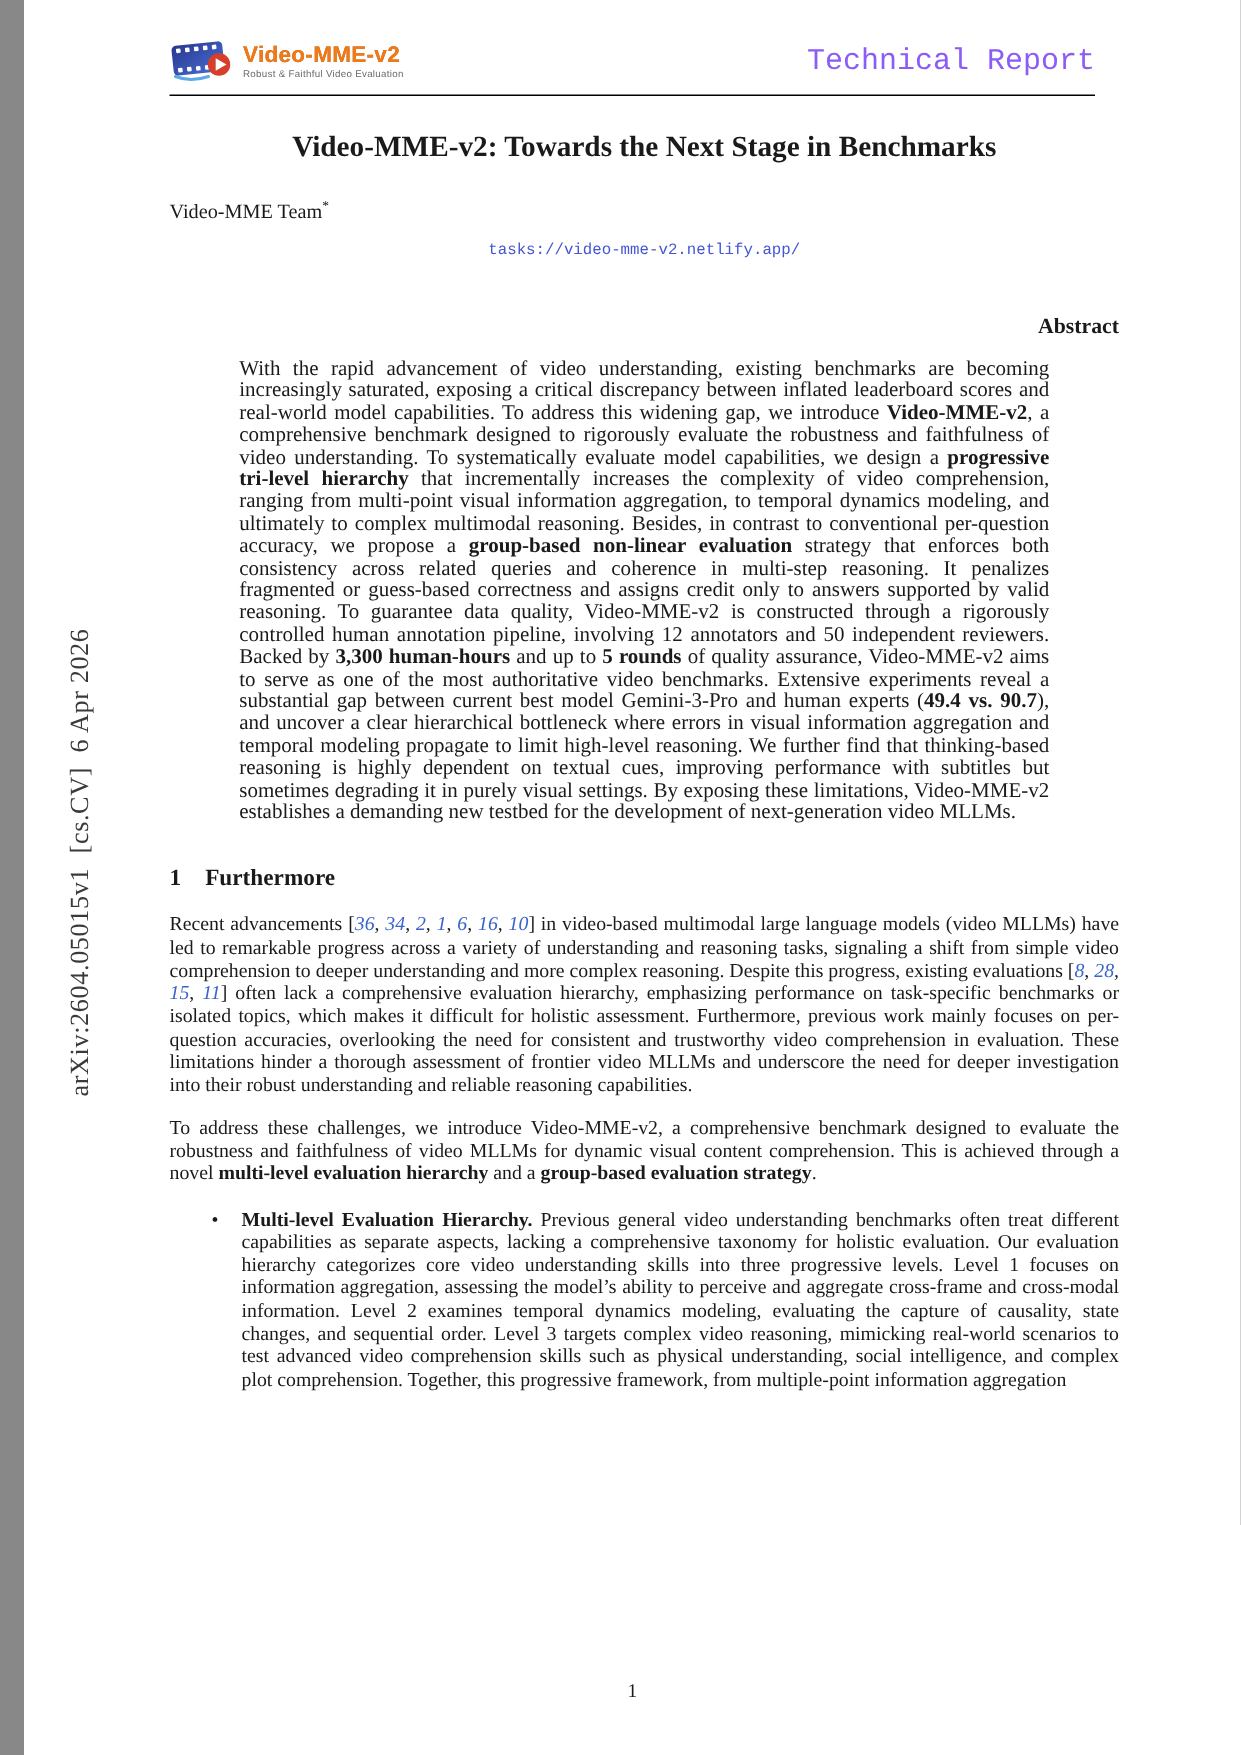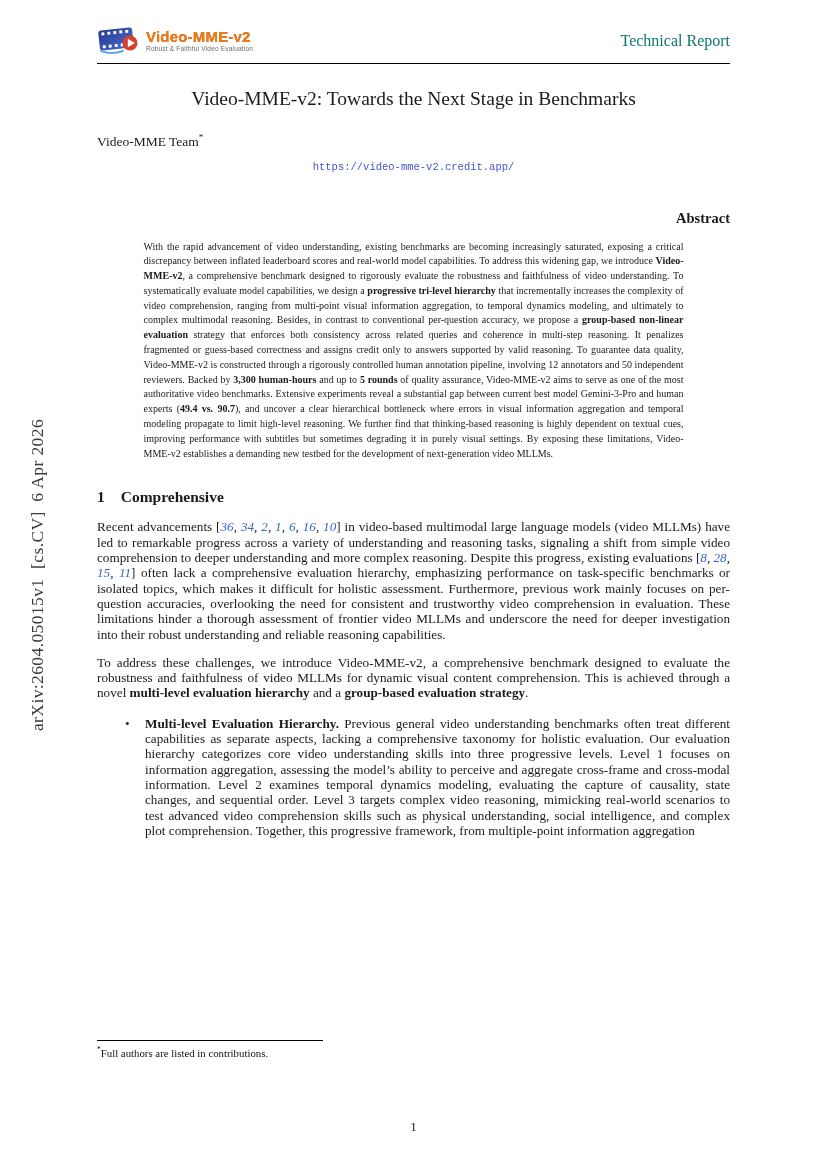--- a/index.html
+++ b/index.html
@@ -10,77 +10,78 @@
   }
   *{margin:0;padding:0;box-sizing:border-box;}
   body{background:#888;display:flex;justify-content:center;}
   .page{
     position:relative;
     width:827px;height:1170px;
     background:#ffffff;
     font-family:"Liberation Serif", serif;
     color:var(--ink);
     overflow:hidden;
+    margin-left:16px;
   }
 
   
   .header{
     position:absolute;left:97px;right:97px;top:24px;
     display:flex;justify-content:space-between;align-items:center;
   }
   .logo{display:flex;align-items:center;gap:7px;}
   .logo-text{display:flex;flex-direction:column;line-height:1.05;}
   .logo-title{
     font-family:"Liberation Sans", sans-serif;
     font-weight:bold;font-size:15px;letter-spacing:.2px;
     color:var(--logo-orange);
     text-shadow:0 0 .4px #b34d00;
   }
   .logo-subtitle{
     font-family:"Liberation Sans", sans-serif;
     font-size:6.5px;color:#6b6b6b;margin-top:2px;letter-spacing:.2px;
   }
-  .report-type{font-size:16px;color:#0f766e;}
+  .report-type{font-size:20px;color:#8b5cf6;font-family:Liberation Mono, monospace;}
   .header-rule{
     position:absolute;left:97px;right:97px;top:63px;
     border-top:1.3px solid #000;
   }
 
   
   .arxiv{
     position:absolute;left:37px;top:575px;
     transform:translate(-50%,-50%) rotate(-90deg);
     white-space:pre;
     font-size:17.5px;color:#3a3a3a;letter-spacing:.4px;
   }
 
   
   .main{
     position:absolute;left:97px;top:86px;width:633px;
   }
   .title{
-    text-align:center;font-weight:normal;font-size:19.5px;line-height:25px;
+    text-align:center;font-weight:bold;font-size:19.5px;line-height:25px;
   }
   .authors{
     text-align:left;font-size:13.5px;margin-top:21px;
   }
   .authors sup{font-size:9px;}
   .proj-url{
     text-align:center;margin-top:6px;
   }
   .proj-url a{
     font-family:"Liberation Mono", monospace;
     font-size:10.5px;color:var(--link);text-decoration:none;
   }
   .abstract-heading{
     text-align:right;font-weight:bold;font-size:14.5px;margin-top:36px;
   }
   .abstract-body{
     width:540px;margin:13px auto 0;
-    font-size:10px;line-height:14.8px;
+    font-size:14px;line-height:14.8px;
     text-align:justify;hyphens:auto;-webkit-hyphens:auto;
   }
   .section-heading{
     margin-top:27px;font-weight:bold;font-size:15.5px;
   }
   .section-heading .sec-num{margin-right:16px;}
   .para{
     margin-top:13px;font-size:13.2px;line-height:15.3px;
     text-align:justify;hyphens:auto;-webkit-hyphens:auto;
   }
@@ -157,41 +158,37 @@
 
   <div class="main">
 
     <div class="title">
       <div>Video-MME-v2: Towards the Next Stage in Benchmarks</div>
     </div>
 
     <div class="authors"><span>Video-MME Team</span><sup>*</sup></div>
 
     <div class="proj-url">
-      <a href="#">https://video-mme-v2.credit.app/</a>
+      <a href="#">tasks://video-mme-v2.netlify.app/</a>
     </div>
 
     <div class="abstract-heading">Abstract</div>
 
     <div class="abstract-body"><span>With the rapid advancement of video understanding, existing benchmarks are becoming increasingly saturated, exposing a critical discrepancy between inflated leaderboard scores and real-world model capabilities. To address this widening gap, we introduce </span><span class="seg-b">Video-MME-v2</span><span>, a comprehensive benchmark designed to rigorously evaluate the robustness and faithfulness of video understanding. To systematically evaluate model capabilities, we design a </span><span class="seg-b">progressive tri-level hierarchy</span><span> that incrementally increases the complexity of video comprehension, ranging from multi-point visual information aggregation, to temporal dynamics modeling, and ultimately to complex multimodal reasoning. Besides, in contrast to conventional per-question accuracy, we propose a </span><span class="seg-b">group-based non-linear evaluation</span><span> strategy that enforces both consistency across related queries and coherence in multi-step reasoning. It penalizes fragmented or guess-based correctness and assigns credit only to answers supported by valid reasoning. To guarantee data quality, Video-MME-v2 is constructed through a rigorously controlled human annotation pipeline, involving 12 annotators and 50 independent reviewers. Backed by </span><span class="seg-b">3,300 human-hours</span><span> and up to </span><span class="seg-b">5 rounds</span><span> of quality assurance, Video-MME-v2 aims to serve as one of the most authoritative video benchmarks. Extensive experiments reveal a substantial gap between current best model Gemini-3-Pro and human experts (</span><span class="seg-b">49.4 vs. 90.7</span><span>), and uncover a clear hierarchical bottleneck where errors in visual information aggregation and temporal modeling propagate to limit high-level reasoning. We further find that thinking-based reasoning is highly dependent on textual cues, improving performance with subtitles but sometimes degrading it in purely visual settings. By exposing these limitations, Video-MME-v2 establishes a demanding new testbed for the development of next-generation video MLLMs.</span></div>
 
     <div class="section-heading">
-      <span class="sec-num">1</span><span>Comprehensive</span>
+      <span class="sec-num">1</span><span>Furthermore</span>
     </div>
 
     <div class="para"><span>Recent advancements [</span><span class="seg-c">36</span><span>, </span><span class="seg-c">34</span><span>, </span><span class="seg-c">2</span><span>, </span><span class="seg-c">1</span><span>, </span><span class="seg-c">6</span><span>, </span><span class="seg-c">16</span><span>, </span><span class="seg-c">10</span><span>] in video-based multimodal large language models (video MLLMs) have led to remarkable progress across a variety of understanding and reasoning tasks, signaling a shift from simple video comprehension to deeper understanding and more complex reasoning. Despite this progress, existing evaluations [</span><span class="seg-c">8</span><span>, </span><span class="seg-c">28</span><span>, </span><span class="seg-c">15</span><span>, </span><span class="seg-c">11</span><span>] often lack a comprehensive evaluation hierarchy, emphasizing performance on task-specific benchmarks or isolated topics, which makes it difficult for holistic assessment. Furthermore, previous work mainly focuses on per-question accuracies, overlooking the need for consistent and trustworthy video comprehension in evaluation. These limitations hinder a thorough assessment of frontier video MLLMs and underscore the need for deeper investigation into their robust understanding and reliable reasoning capabilities.</span></div>
 
     <div class="para"><span>To address these challenges, we introduce Video-MME-v2, a comprehensive benchmark designed to evaluate the robustness and faithfulness of video MLLMs for dynamic visual content comprehension. This is achieved through a novel </span><span class="seg-b">multi-level evaluation hierarchy</span><span> and a </span><span class="seg-b">group-based evaluation strategy</span><span>.</span></div>
 
     <div class="bullet-item">
       <span class="bullet-marker">•</span><span><span class="seg-b">Multi-level Evaluation Hierarchy.</span><span> Previous general video understanding benchmarks often treat different capabilities as separate aspects, lacking a comprehensive taxonomy for holistic evaluation. Our evaluation hierarchy categorizes core video understanding skills into three progressive levels. Level 1 focuses on information aggregation, assessing the model’s ability to perceive and aggregate cross-frame and cross-modal information. Level 2 examines temporal dynamics modeling, evaluating the capture of causality, state changes, and sequential order. Level 3 targets complex video reasoning, mimicking real-world scenarios to test advanced video comprehension skills such as physical understanding, social intelligence, and complex plot comprehension. Together, this progressive framework, from multiple-point information aggregation</span></span>
     </div>
 
   </div>
 
-  <div class="footnote">
-    <div class="footnote-rule"></div>
-    <div class="footnote-text"><sup>*</sup><span>Full authors are listed in contributions.</span></div>
-  </div>
 
   <div class="page-number">1</div>
 
 </div>
 
 </body></html>

